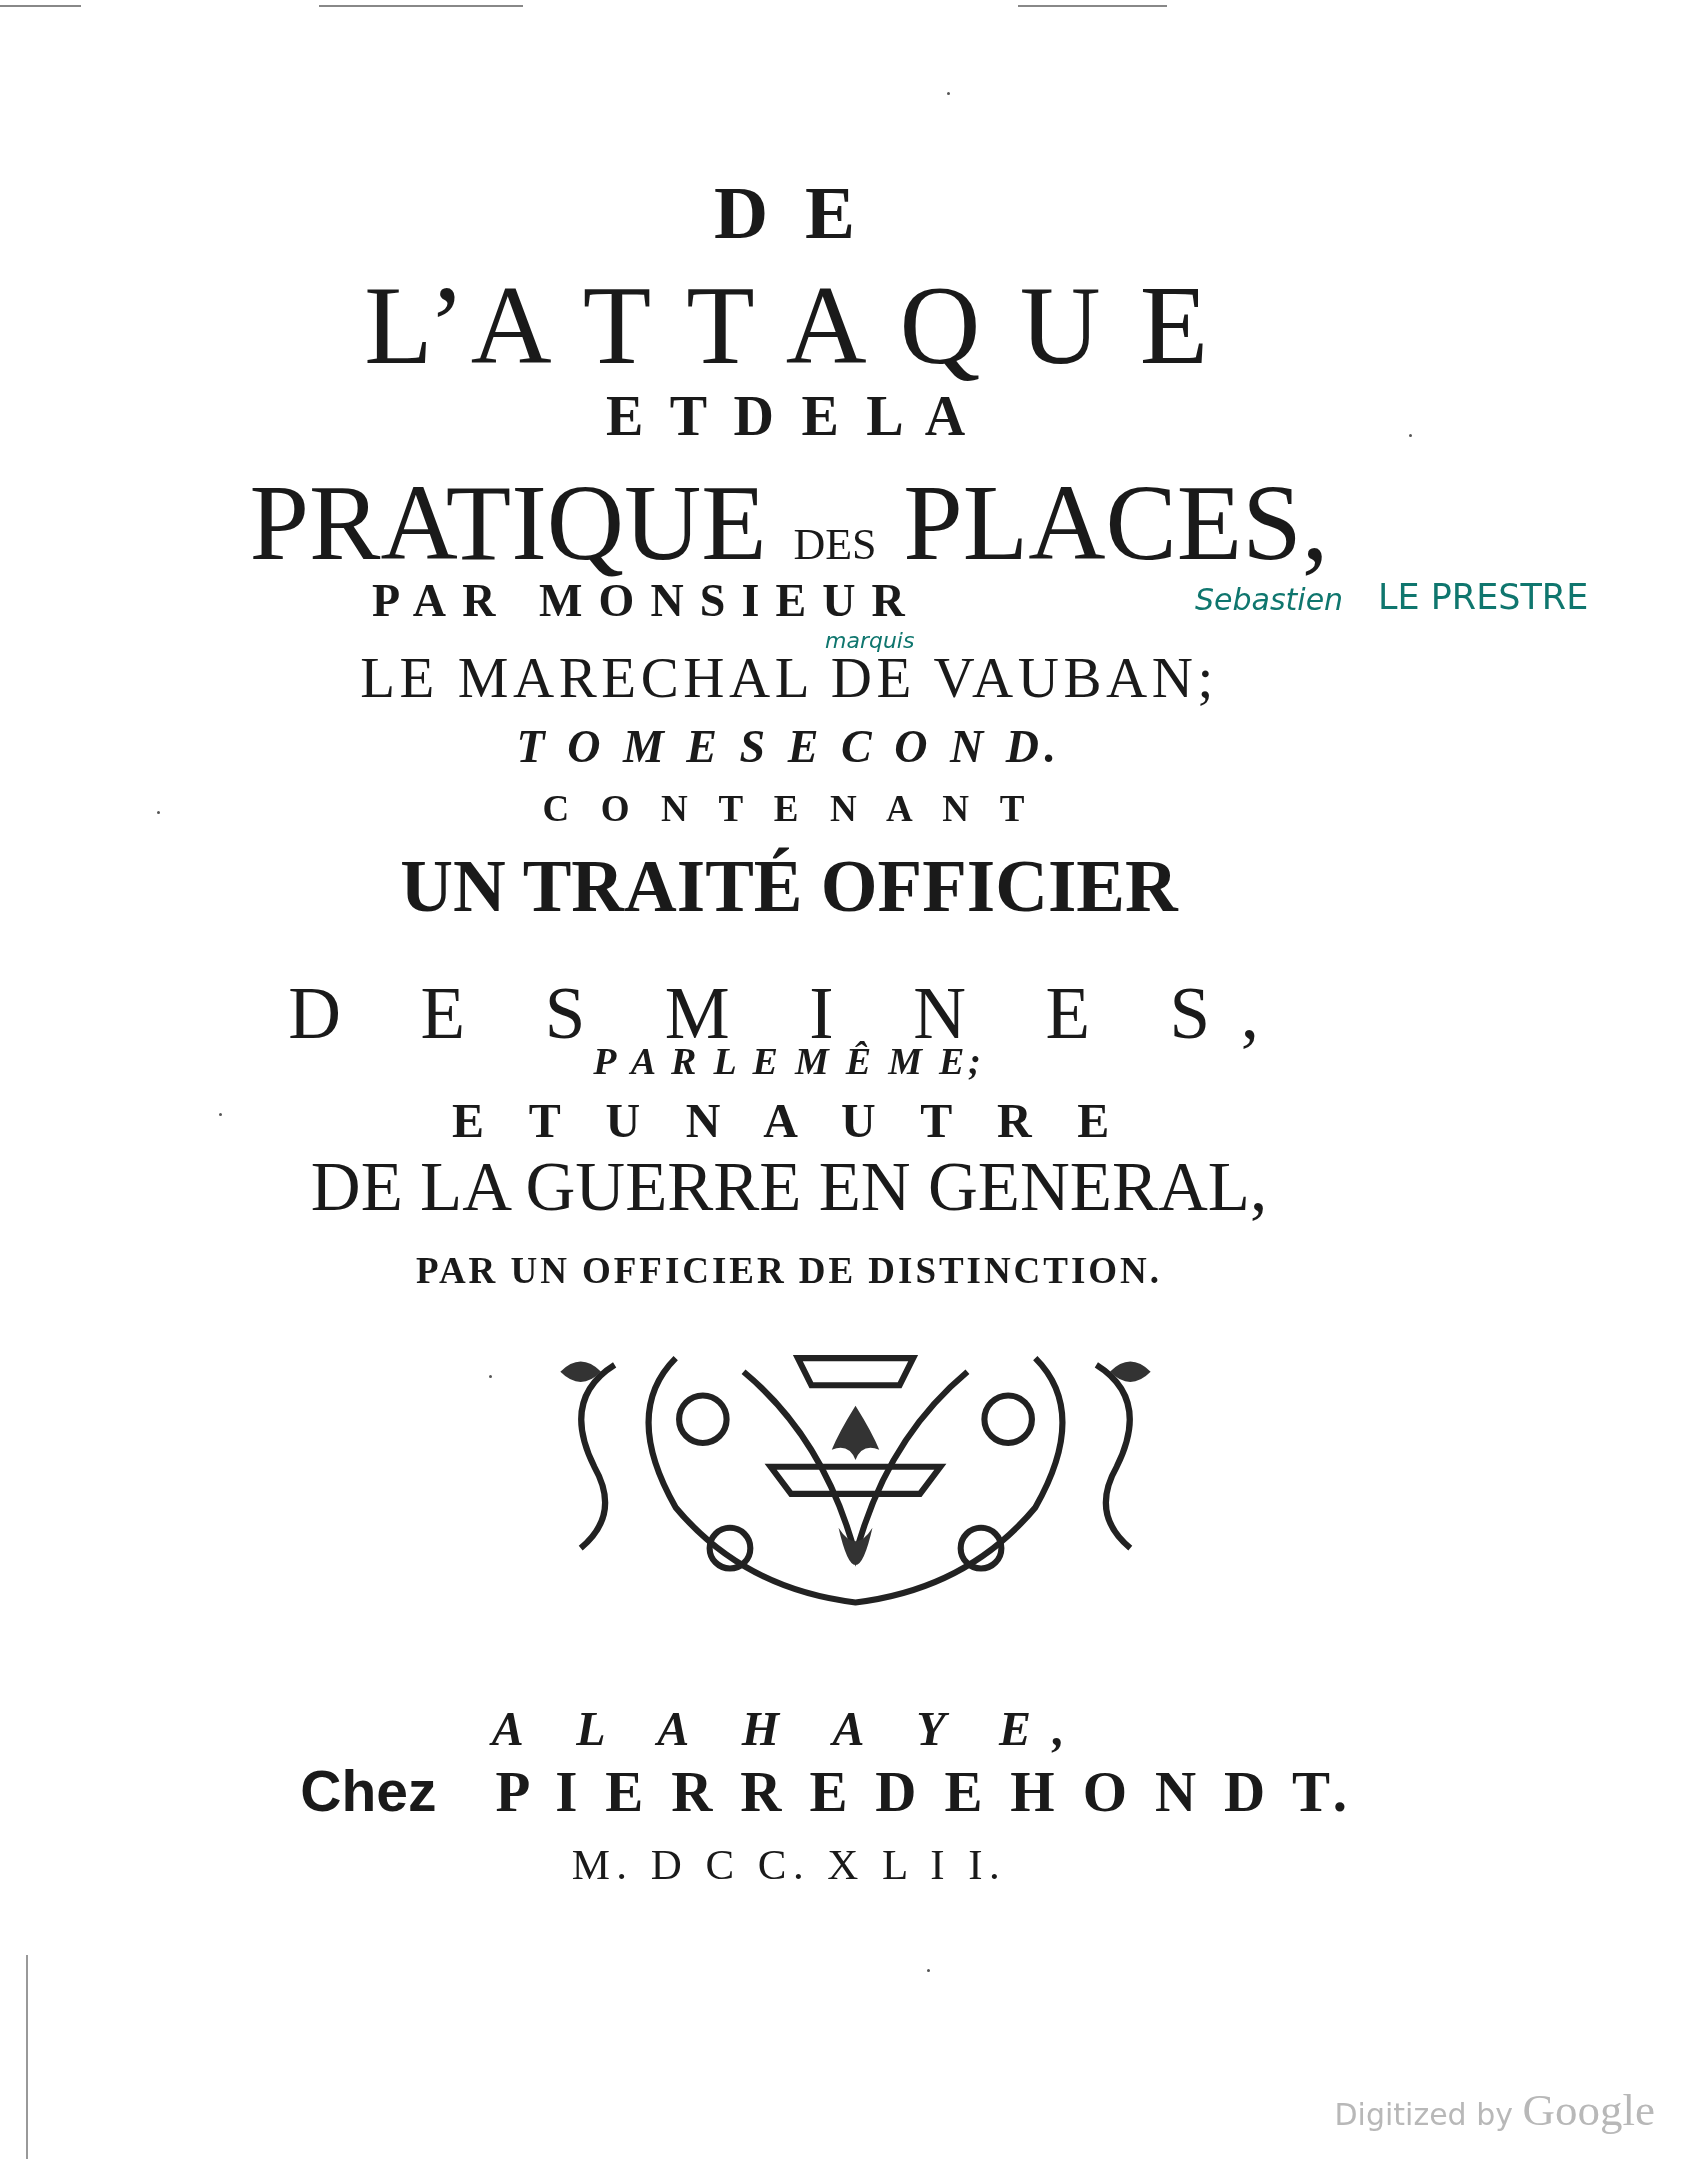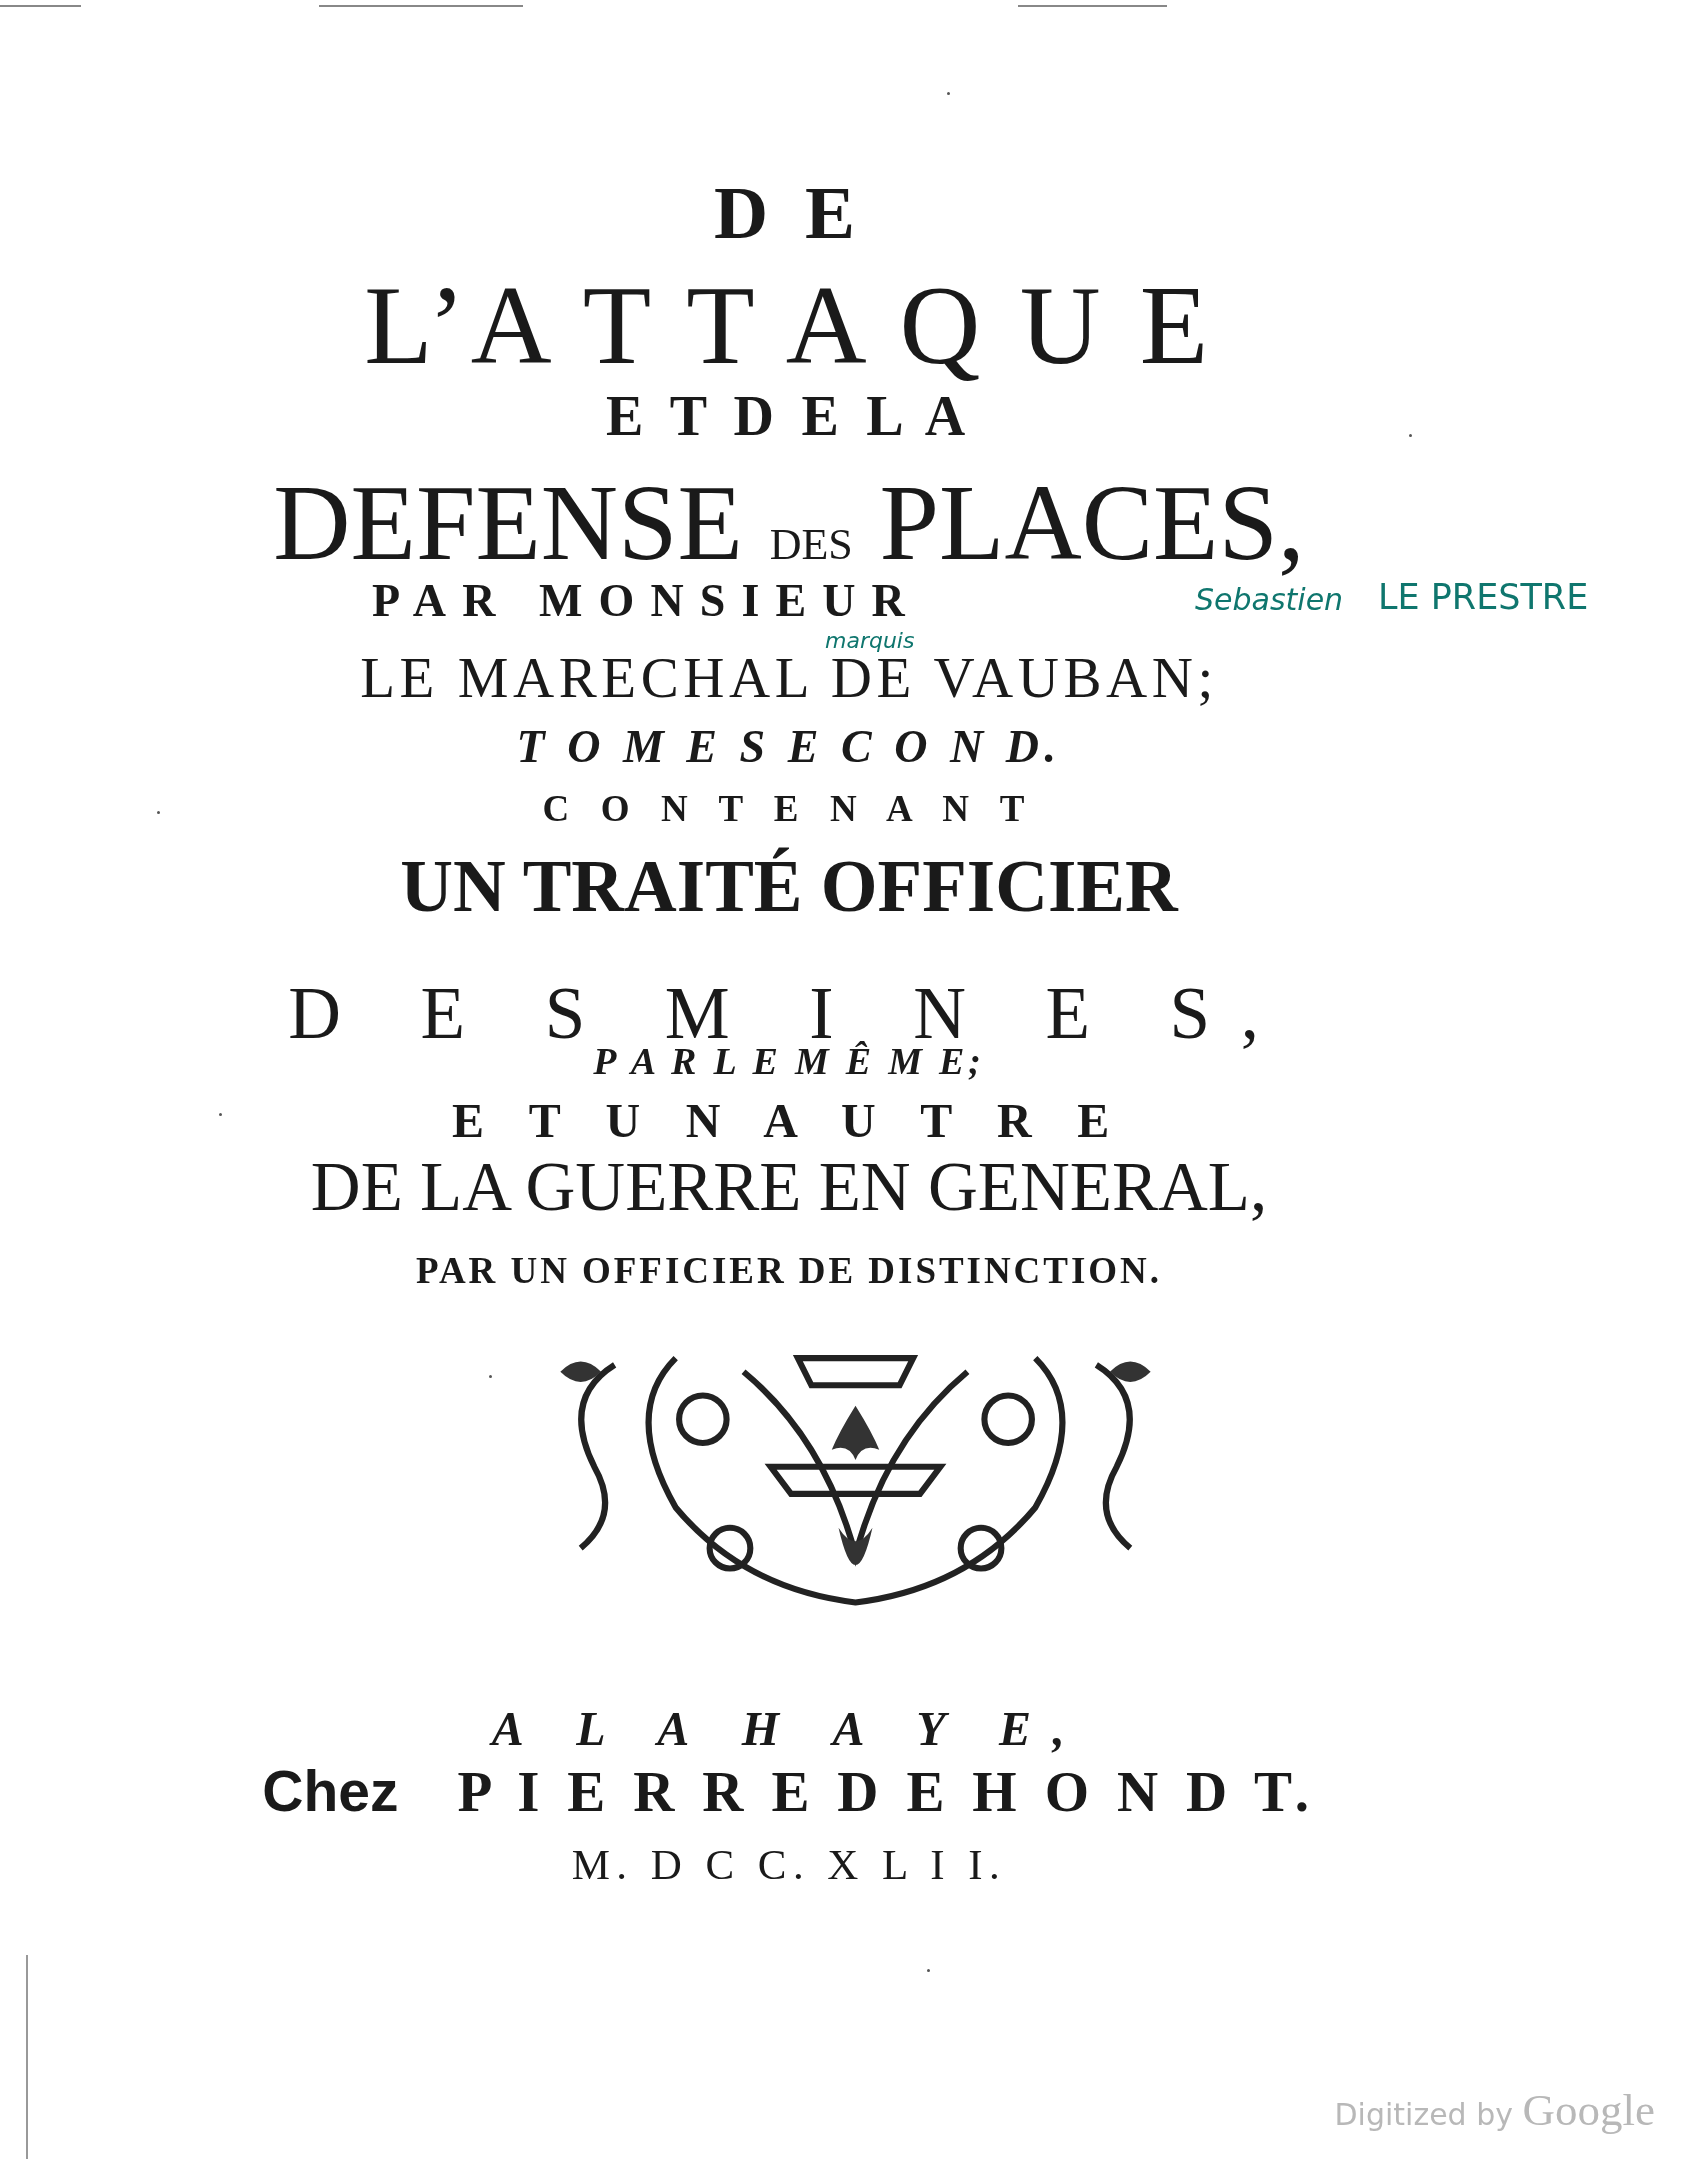--- a/index.html
+++ b/index.html
@@ -32,21 +32,21 @@
   <div class="speck" style="left:219px;top:1113px"></div>
   <div class="speck" style="left:489px;top:1375px"></div>
   <div class="speck" style="left:927px;top:1969px"></div>
   <div class="speck" style="left:1409px;top:434px"></div>
 
   <div class="line serif b" style="top:170px;font-size:75px;letter-spacing:0.12em;">D E</div>
   <div class="line serif" style="top:261px;font-size:112px;letter-spacing:0.05em;">L’A T T A Q U E</div>
   <div class="line serif b" style="top:384px;font-size:56px;letter-spacing:0.12em;">E T   D E   L A</div>
 
   <div class="line serif" style="top:462px;font-size:107px;">
-    <span>DEFENSE</span>
+    <span>PRATIQUE</span>
     <span style="font-size:44px;">DES</span>
     <span>PLACES,</span>
   </div>
 
   <div class="line serif b ls-small" style="top:574px;font-size:46px;padding-right:285px;box-sizing:border-box;">PAR MONSIEUR</div>
   <div class="hand" style="left:1195px;top:582px;font-size:30px;">Sebastien</div>
   <div class="hand" style="left:1378px;top:577px;font-size:35px;font-style:normal;">LE PRESTRE</div>
   <div class="hand" style="left:825px;top:628px;font-size:22px;">marquis</div>
 
   <div class="line serif" style="top:645px;font-size:57px;letter-spacing:0.08em;">LE MARECHAL DE VAUBAN;</div>
@@ -74,21 +74,21 @@
     </g>
     <g fill="#333">
       <path d="M465 110 Q440 150 430 175 Q455 165 465 190 Q475 165 500 175 Q490 150 465 110 Z"></path>
       <path d="M440 290 Q465 400 490 290 Q465 330 440 290 Z"></path>
       <path d="M30 60 Q60 30 90 60 Q60 90 30 60 Z"></path>
       <path d="M840 60 Q870 30 900 60 Q870 90 840 60 Z"></path>
     </g>
   </svg>
 
   <div class="line serif b it" style="top:1701px;font-size:48px;letter-spacing:0.45em;">A   L A   H A Y E,</div>
-  <div class="line" style="top:1758px;font-size:57px;">
+  <div class="line" style="top:1758px;font-size:57px;padding-left:38px;">
     <span class="b" style="font-family:'Liberation Sans',sans-serif;margin-right:41px;">Chez</span>
     <span class="serif b" style="letter-spacing:0.12em;">P I E R R E  D E  H O N D T.</span>
   </div>
   <div class="line serif" style="top:1840px;font-size:43px;letter-spacing:0.15em;">M. D C C. X L I I.</div>
 
   <div class="watermark">
     <span>Digitized by</span>
     <span class="g">Google</span>
   </div>
 </div>

